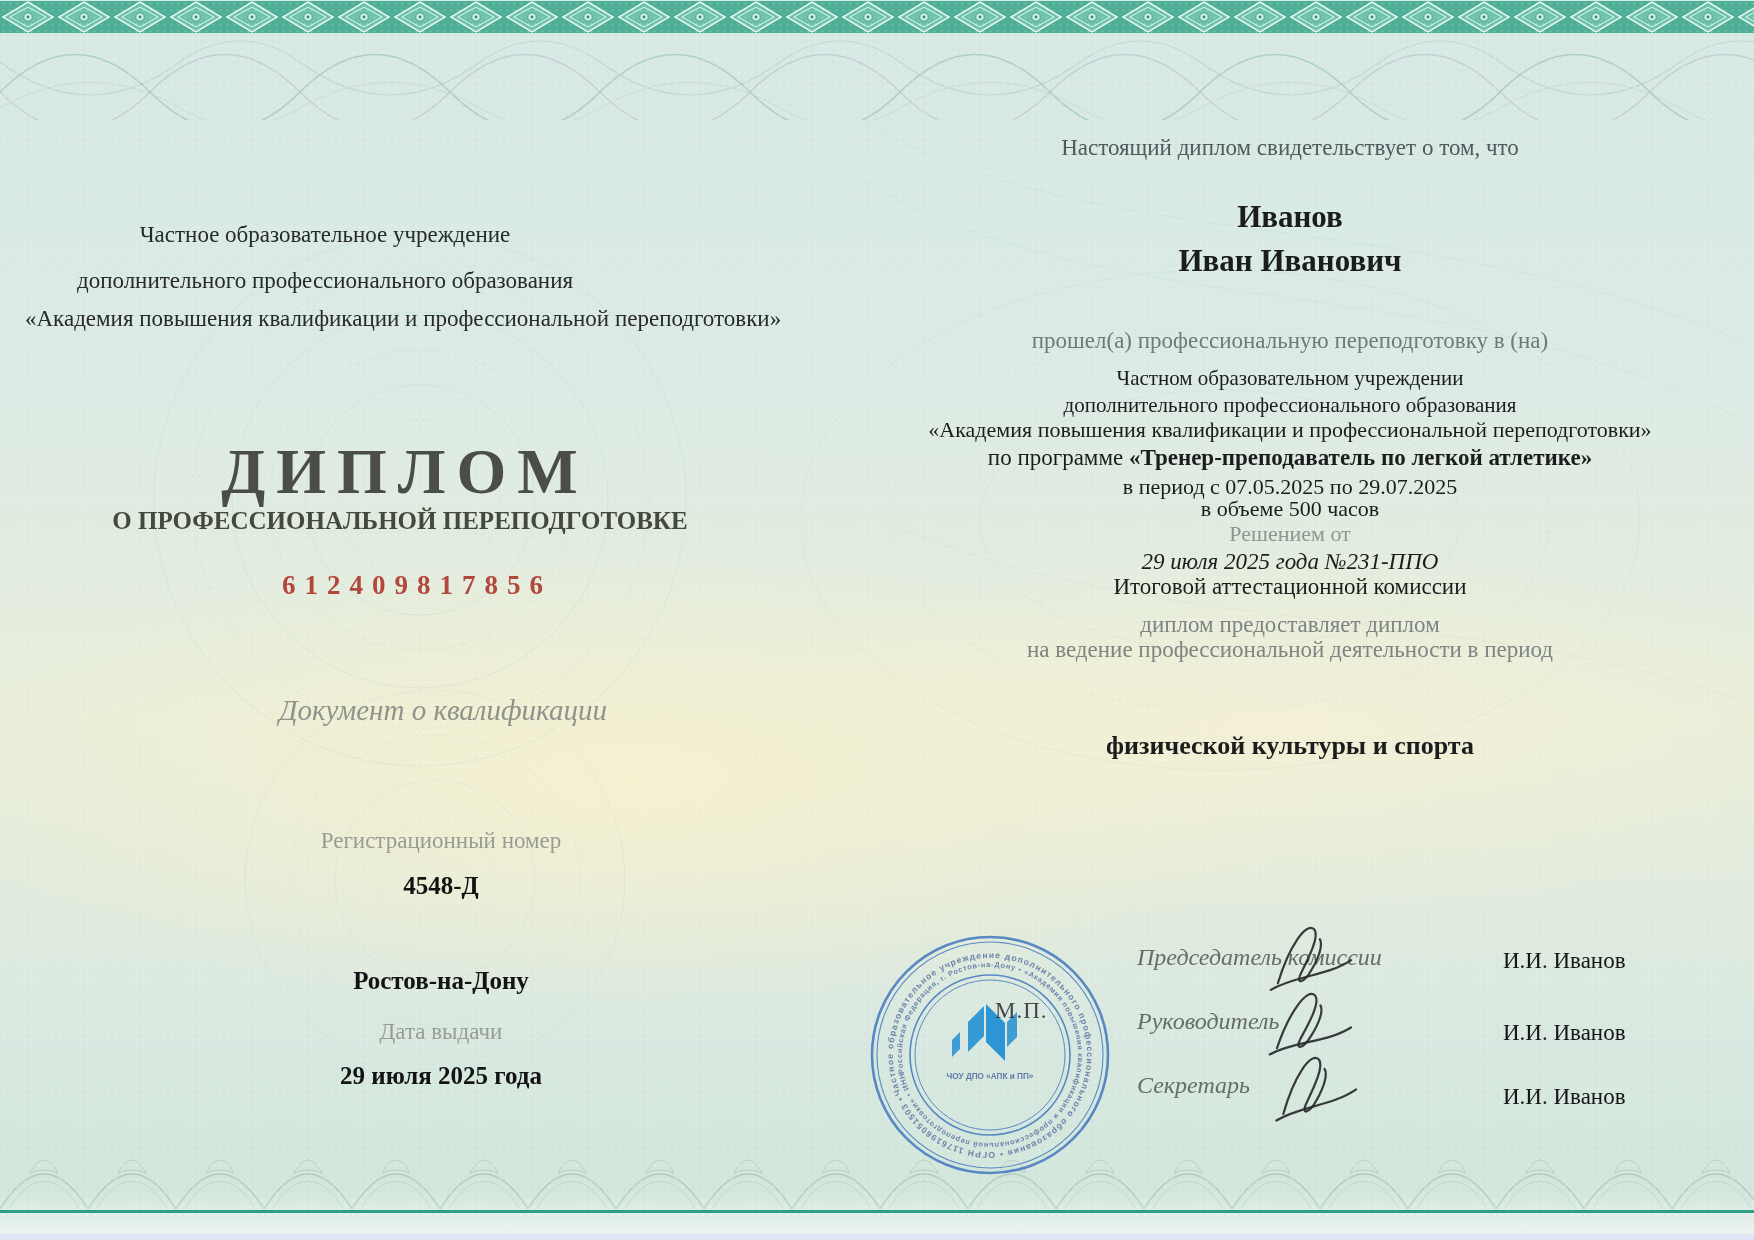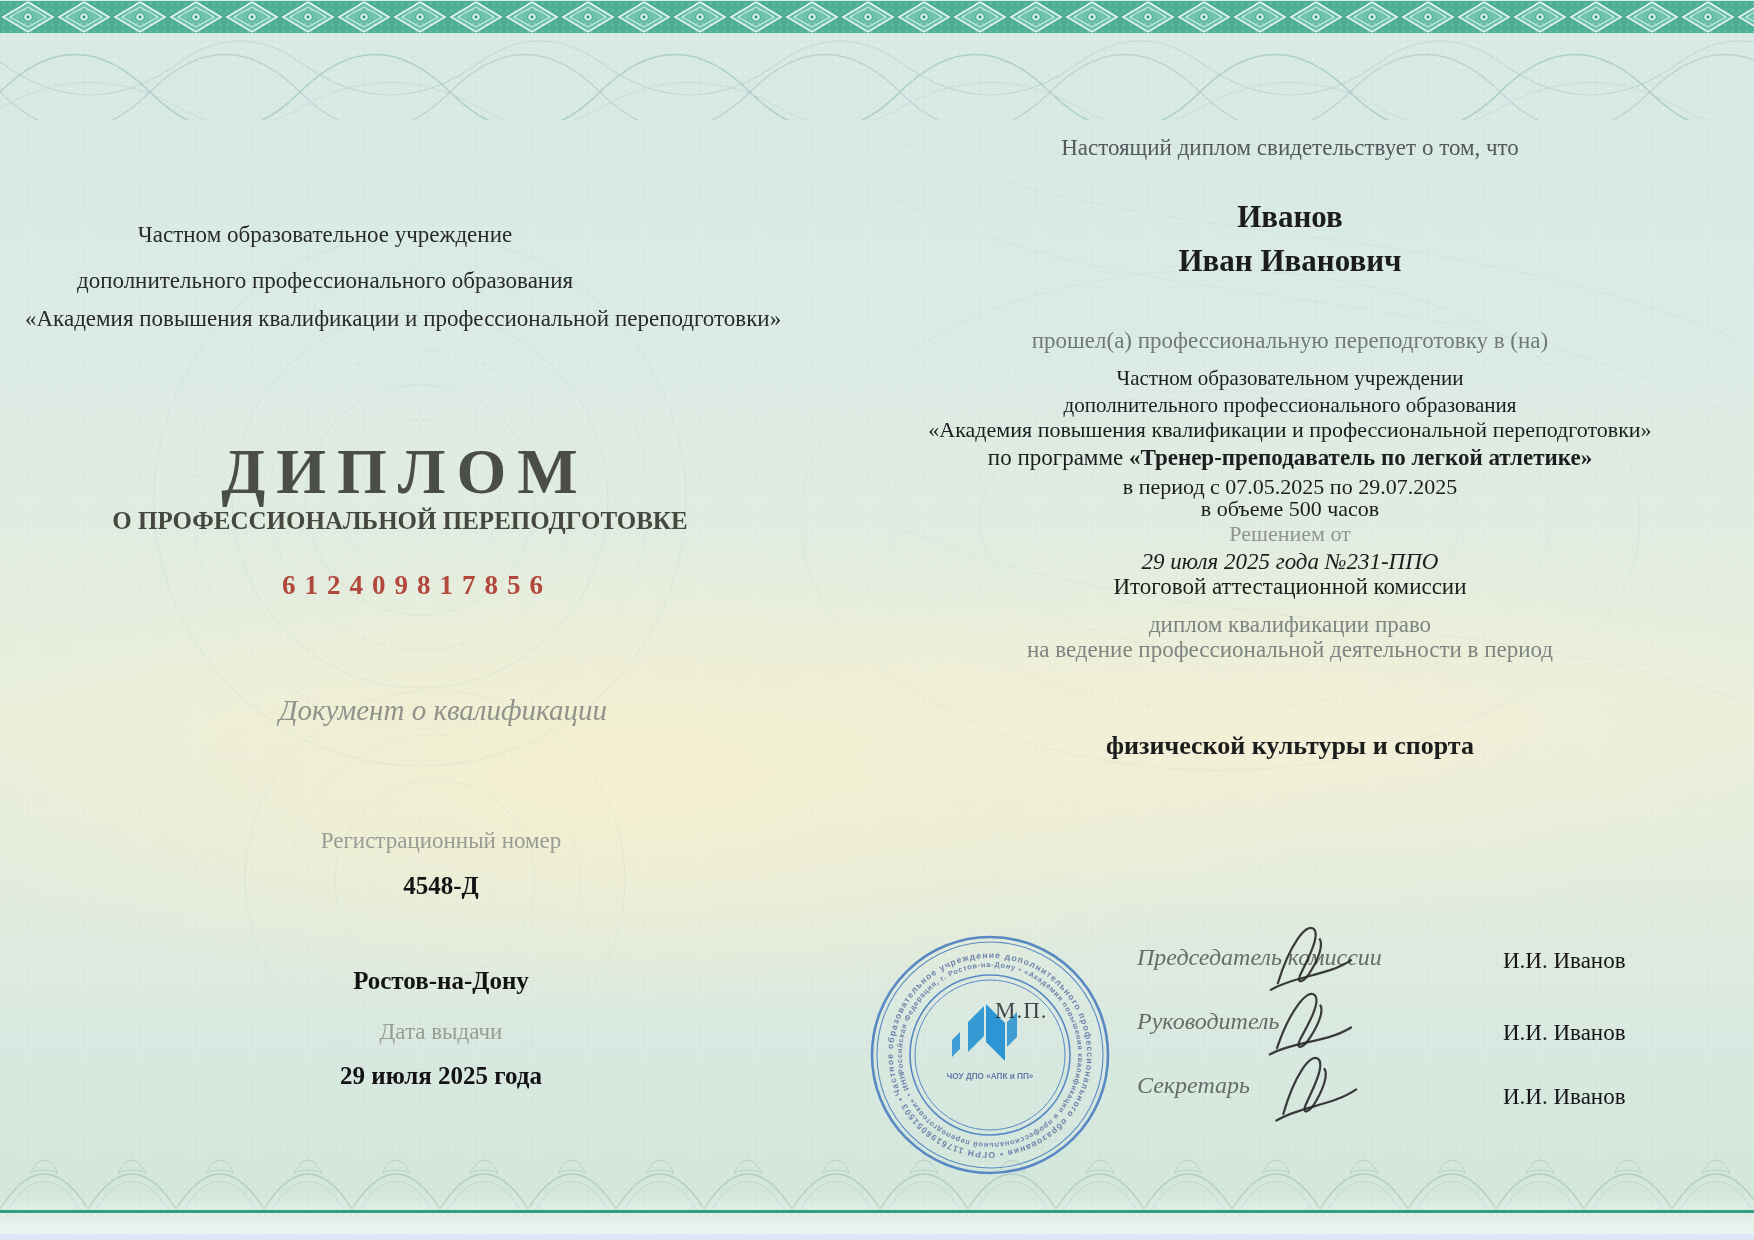--- a/index.html
+++ b/index.html
@@ -136,21 +136,21 @@
         <path d="M118,40 Q132,14 146,40 Q132,34 118,40 Z" stroke="#9bb6aa" stroke-width="1" fill="none" opacity="0.5"></path>
       </pattern>
     </defs>
     <rect width="1754" height="76" fill="url(#fan)"></rect>
   </svg>
 
   <div class="bottom-line"></div>
   <div class="bottom-strip"></div>
   <div class="texture"></div>
 
-  <div class="t l-iss l-iss1">Частном образовательное учреждение</div>
+  <div class="t l-iss l-iss1">Частное образовательное учреждение</div>
   <div class="t l-iss l-iss2">дополнительного профессионального образования</div>
   <div class="t l-iss l-iss3">«Академия повышения квалификации и профессиональной переподготовки»</div>
 
   <div class="t l-title">ДИПЛОМ</div>
   <div class="t l-sub">О ПРОФЕССИОНАЛЬНОЙ ПЕРЕПОДГОТОВКЕ</div>
   <div class="t l-num">612409817856</div>
   <div class="t l-qual">Документ о квалификации</div>
 
   <div class="t l-label l-reg-label">Регистрационный номер</div>
   <div class="t l-value l-reg-value">4548-Д</div>
@@ -168,21 +168,21 @@
   <div class="t r r-org3">«Академия повышения квалификации и профессиональной переподготовки»</div>
 
   <div class="t r r-prog">
     <span>по программе </span><b>«Тренер-преподаватель по легкой атлетике»</b>
   </div>
   <div class="t r r-period">в период с 07.05.2025 по 29.07.2025</div>
   <div class="t r r-vol">в объеме 500 часов</div>
   <div class="t r r-dec-label">Решением от</div>
   <div class="t r r-dec-date">29 июля 2025 года №231-ППО</div>
   <div class="t r r-dec-body">Итоговой аттестационной комиссии</div>
-  <div class="t r r-right1">диплом квалификации право</div>
+  <div class="t r r-right1">диплом предоставляет диплом</div>
   <div class="t r r-right2">на ведение профессиональной деятельности в период</div>
   <div class="t r r-field">физической культуры и спорта</div>
 
   <div class="sig-role" style="top:944px;">Председатель комиссии</div>
   <svg class="sig-svg" style="left:1255px;top:916px;transform:rotate(-6deg);" viewBox="0 0 110 85">
     <path d="M18,66 C34,28 54,6 61,14 C67,21 52,44 43,58 C36,69 44,70 54,56 C63,44 69,31 66,25"></path>
     <path d="M10,72 C36,60 70,64 96,50"></path>
   </svg>
   <div class="sig-name" style="top:948px;">И.И. Иванов</div>
 

